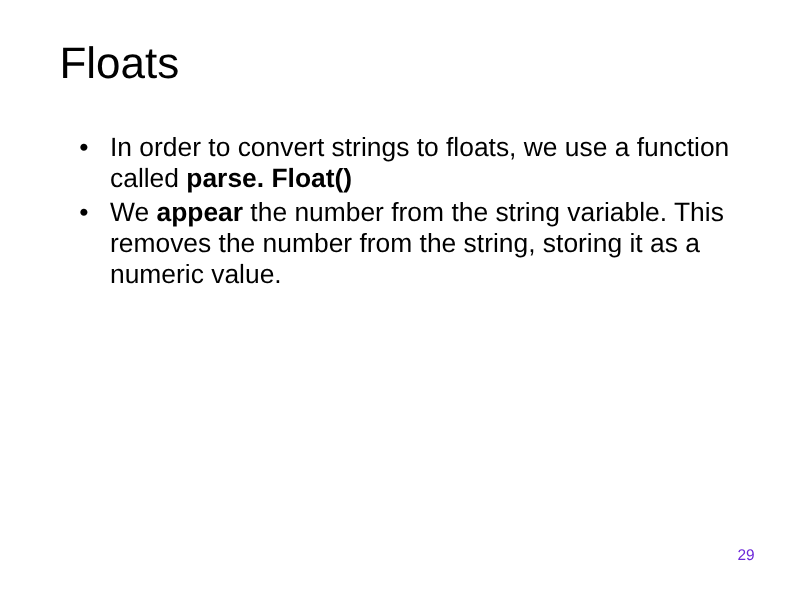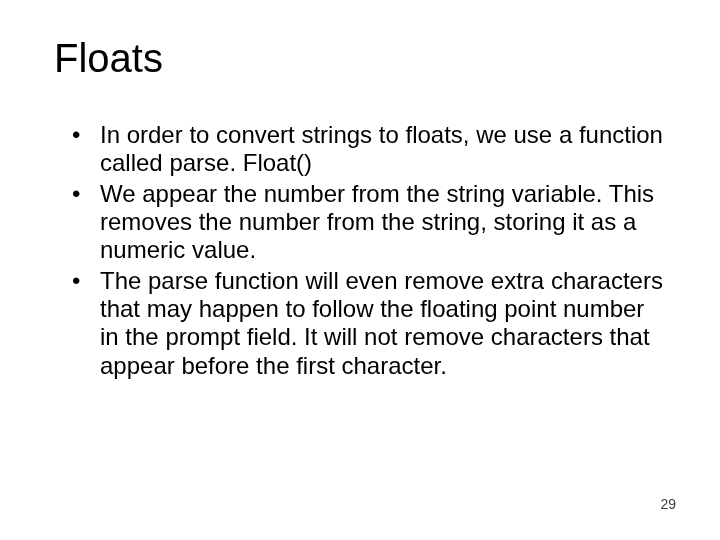--- a/index.html
+++ b/index.html
@@ -33,39 +33,36 @@
     padding-left: 28px;
     margin-bottom: 2px;
   }
   ul.bullets > li::before {
     content: "•";
     position: absolute;
     left: 0;
     top: 0;
     font-size: 24px;
   }
-  .bold { font-weight: 400; }
+  .bold { font-weight: 700; }
   .page-num {
     position: absolute;
-    right: 44px;
+    right: 34px;
     bottom: 28px;
     font-size: 14px;
-    color: #404040;
+    color: #6d28d9;
   }
 </style>
 </head>
 <body>
 
 <div class="slide">
   <h1 class="title">Floats</h1>
   <ul class="bullets">
     <li>
       <span>In order to convert strings to floats, we use a function called </span><span class="bold">parse. Float()</span><span></span>
     </li>
     <li>
       <span>We </span><span class="bold">appear</span><span> the number from the string variable. This removes the number from the string, storing it as a numeric value.</span>
     </li>
-    <li>
-      <span>The parse function will even remove extra characters that may happen to follow the floating point number in the prompt field. It will not remove characters that appear before the first character.</span><span class="bold"></span><span></span>
-    </li>
   </ul>
   <div class="page-num">29</div>
 </div>
 
 </body></html>

